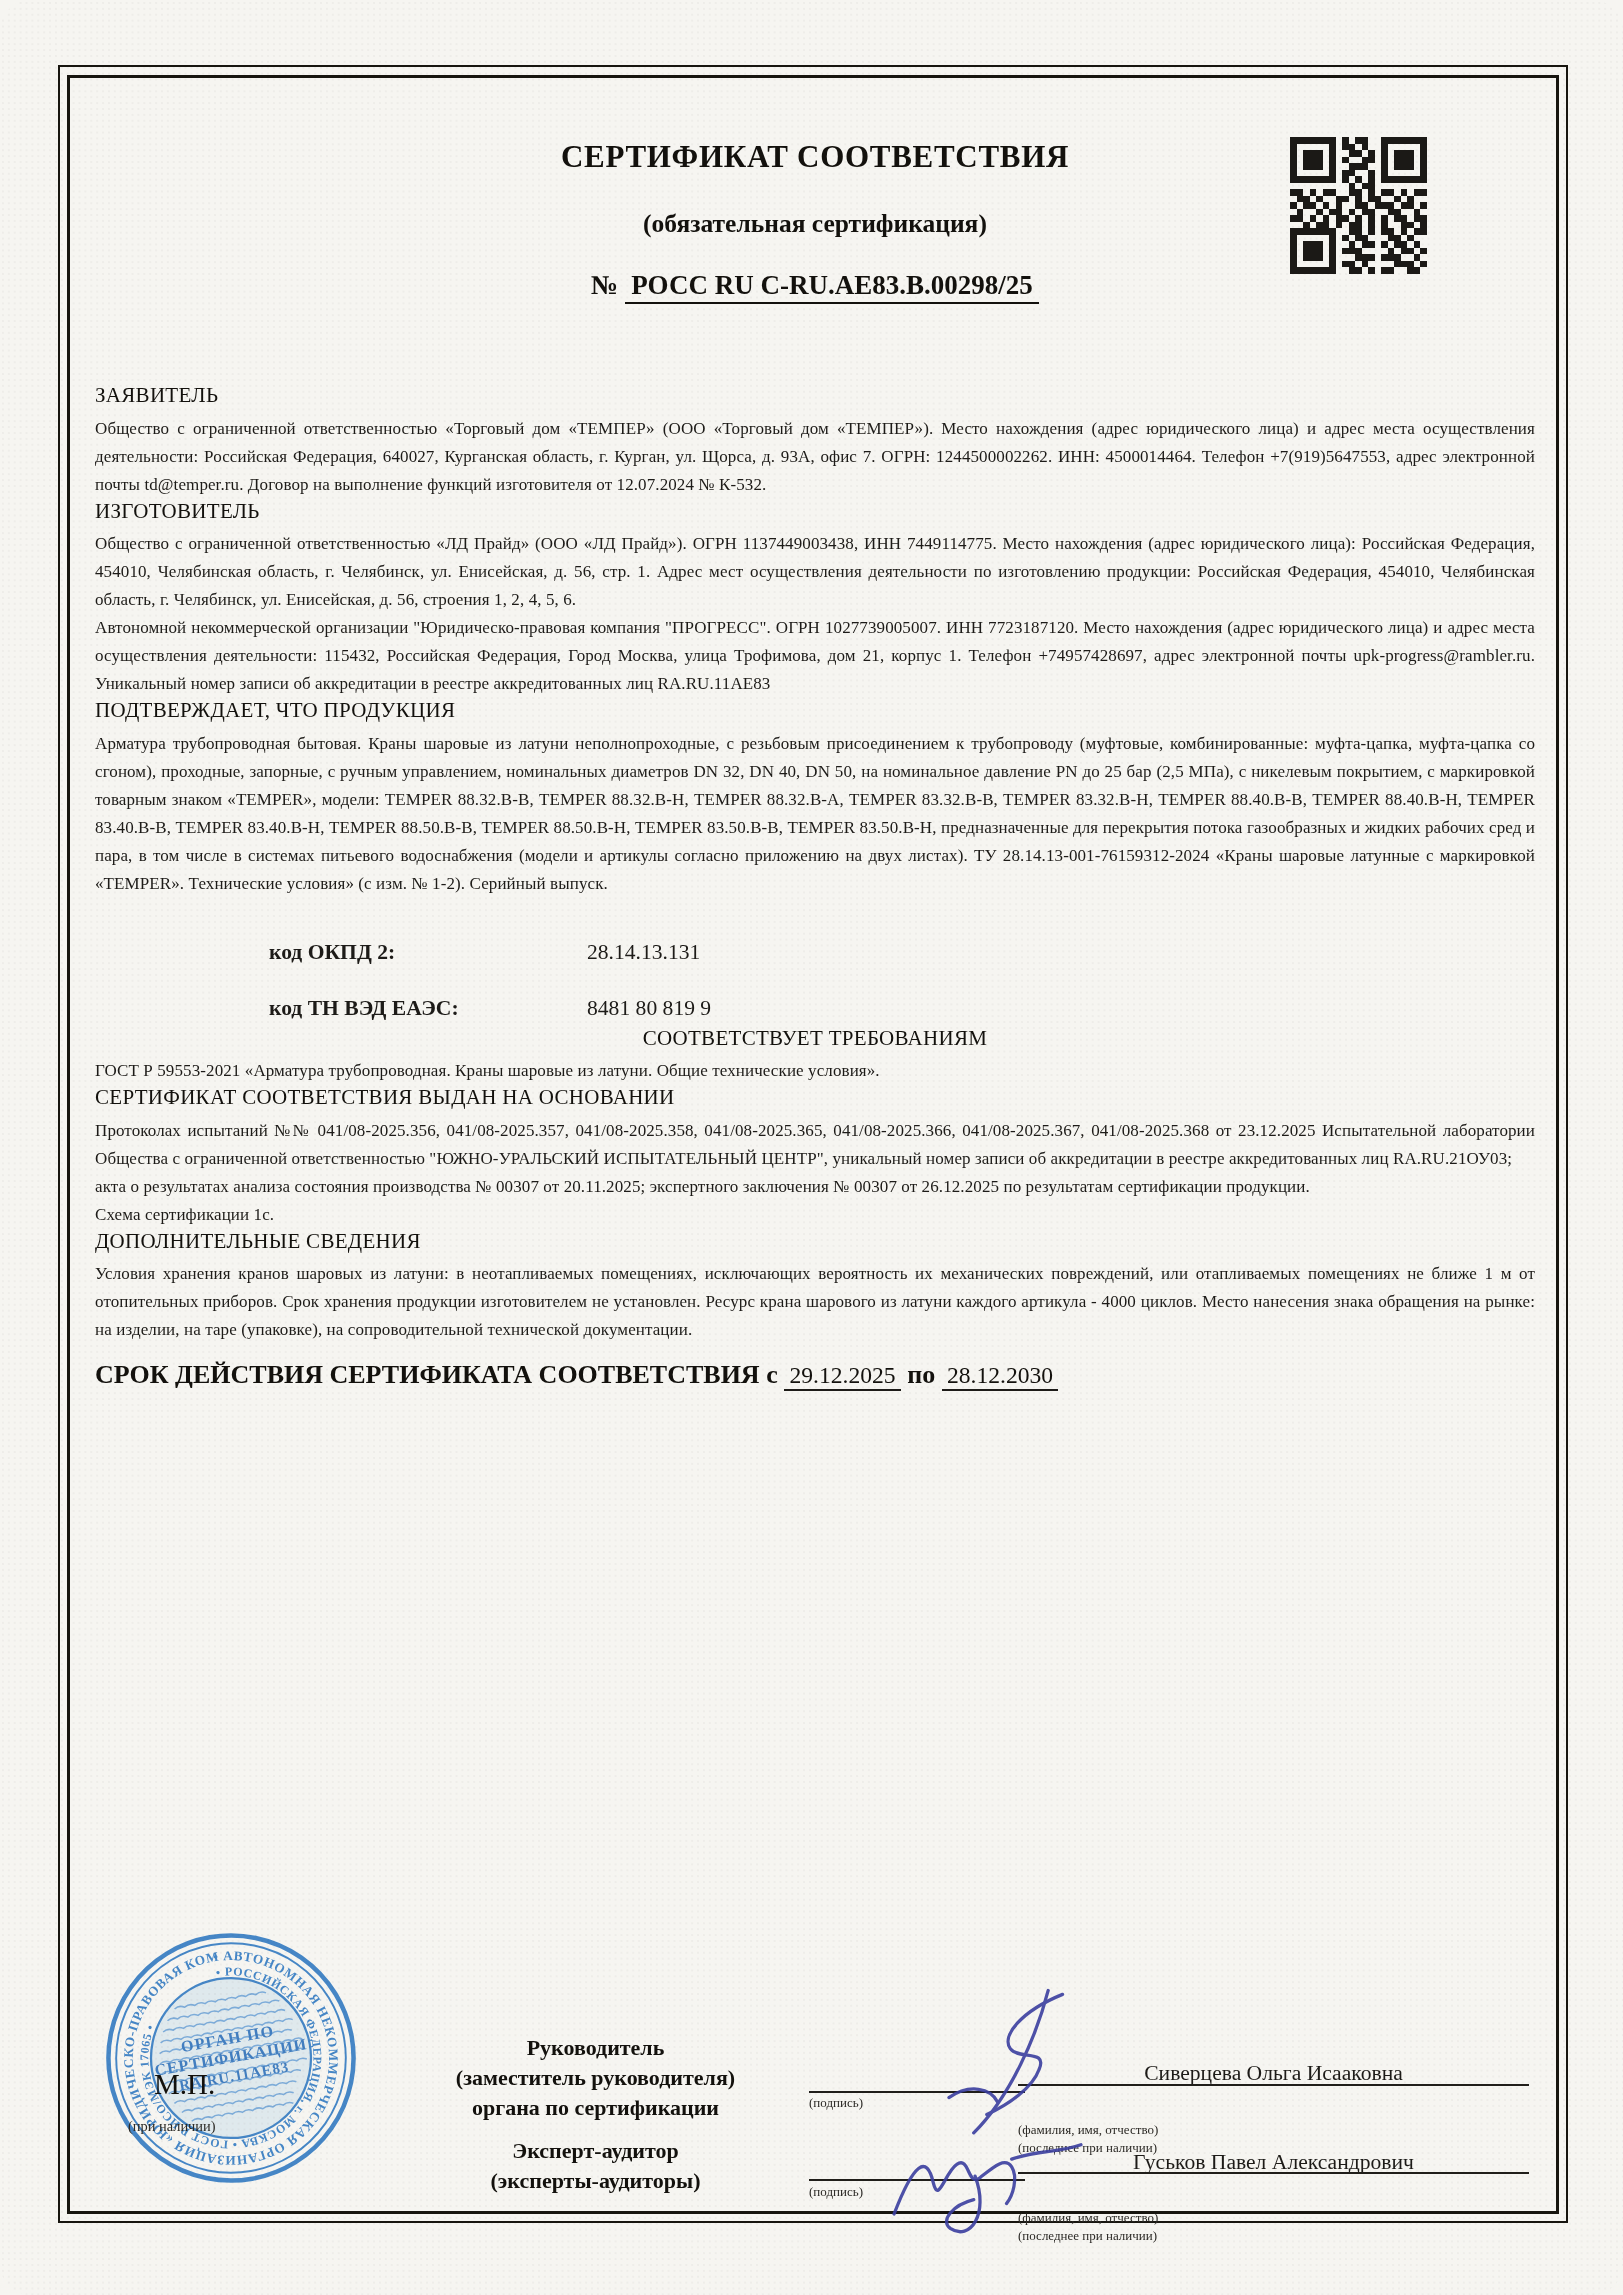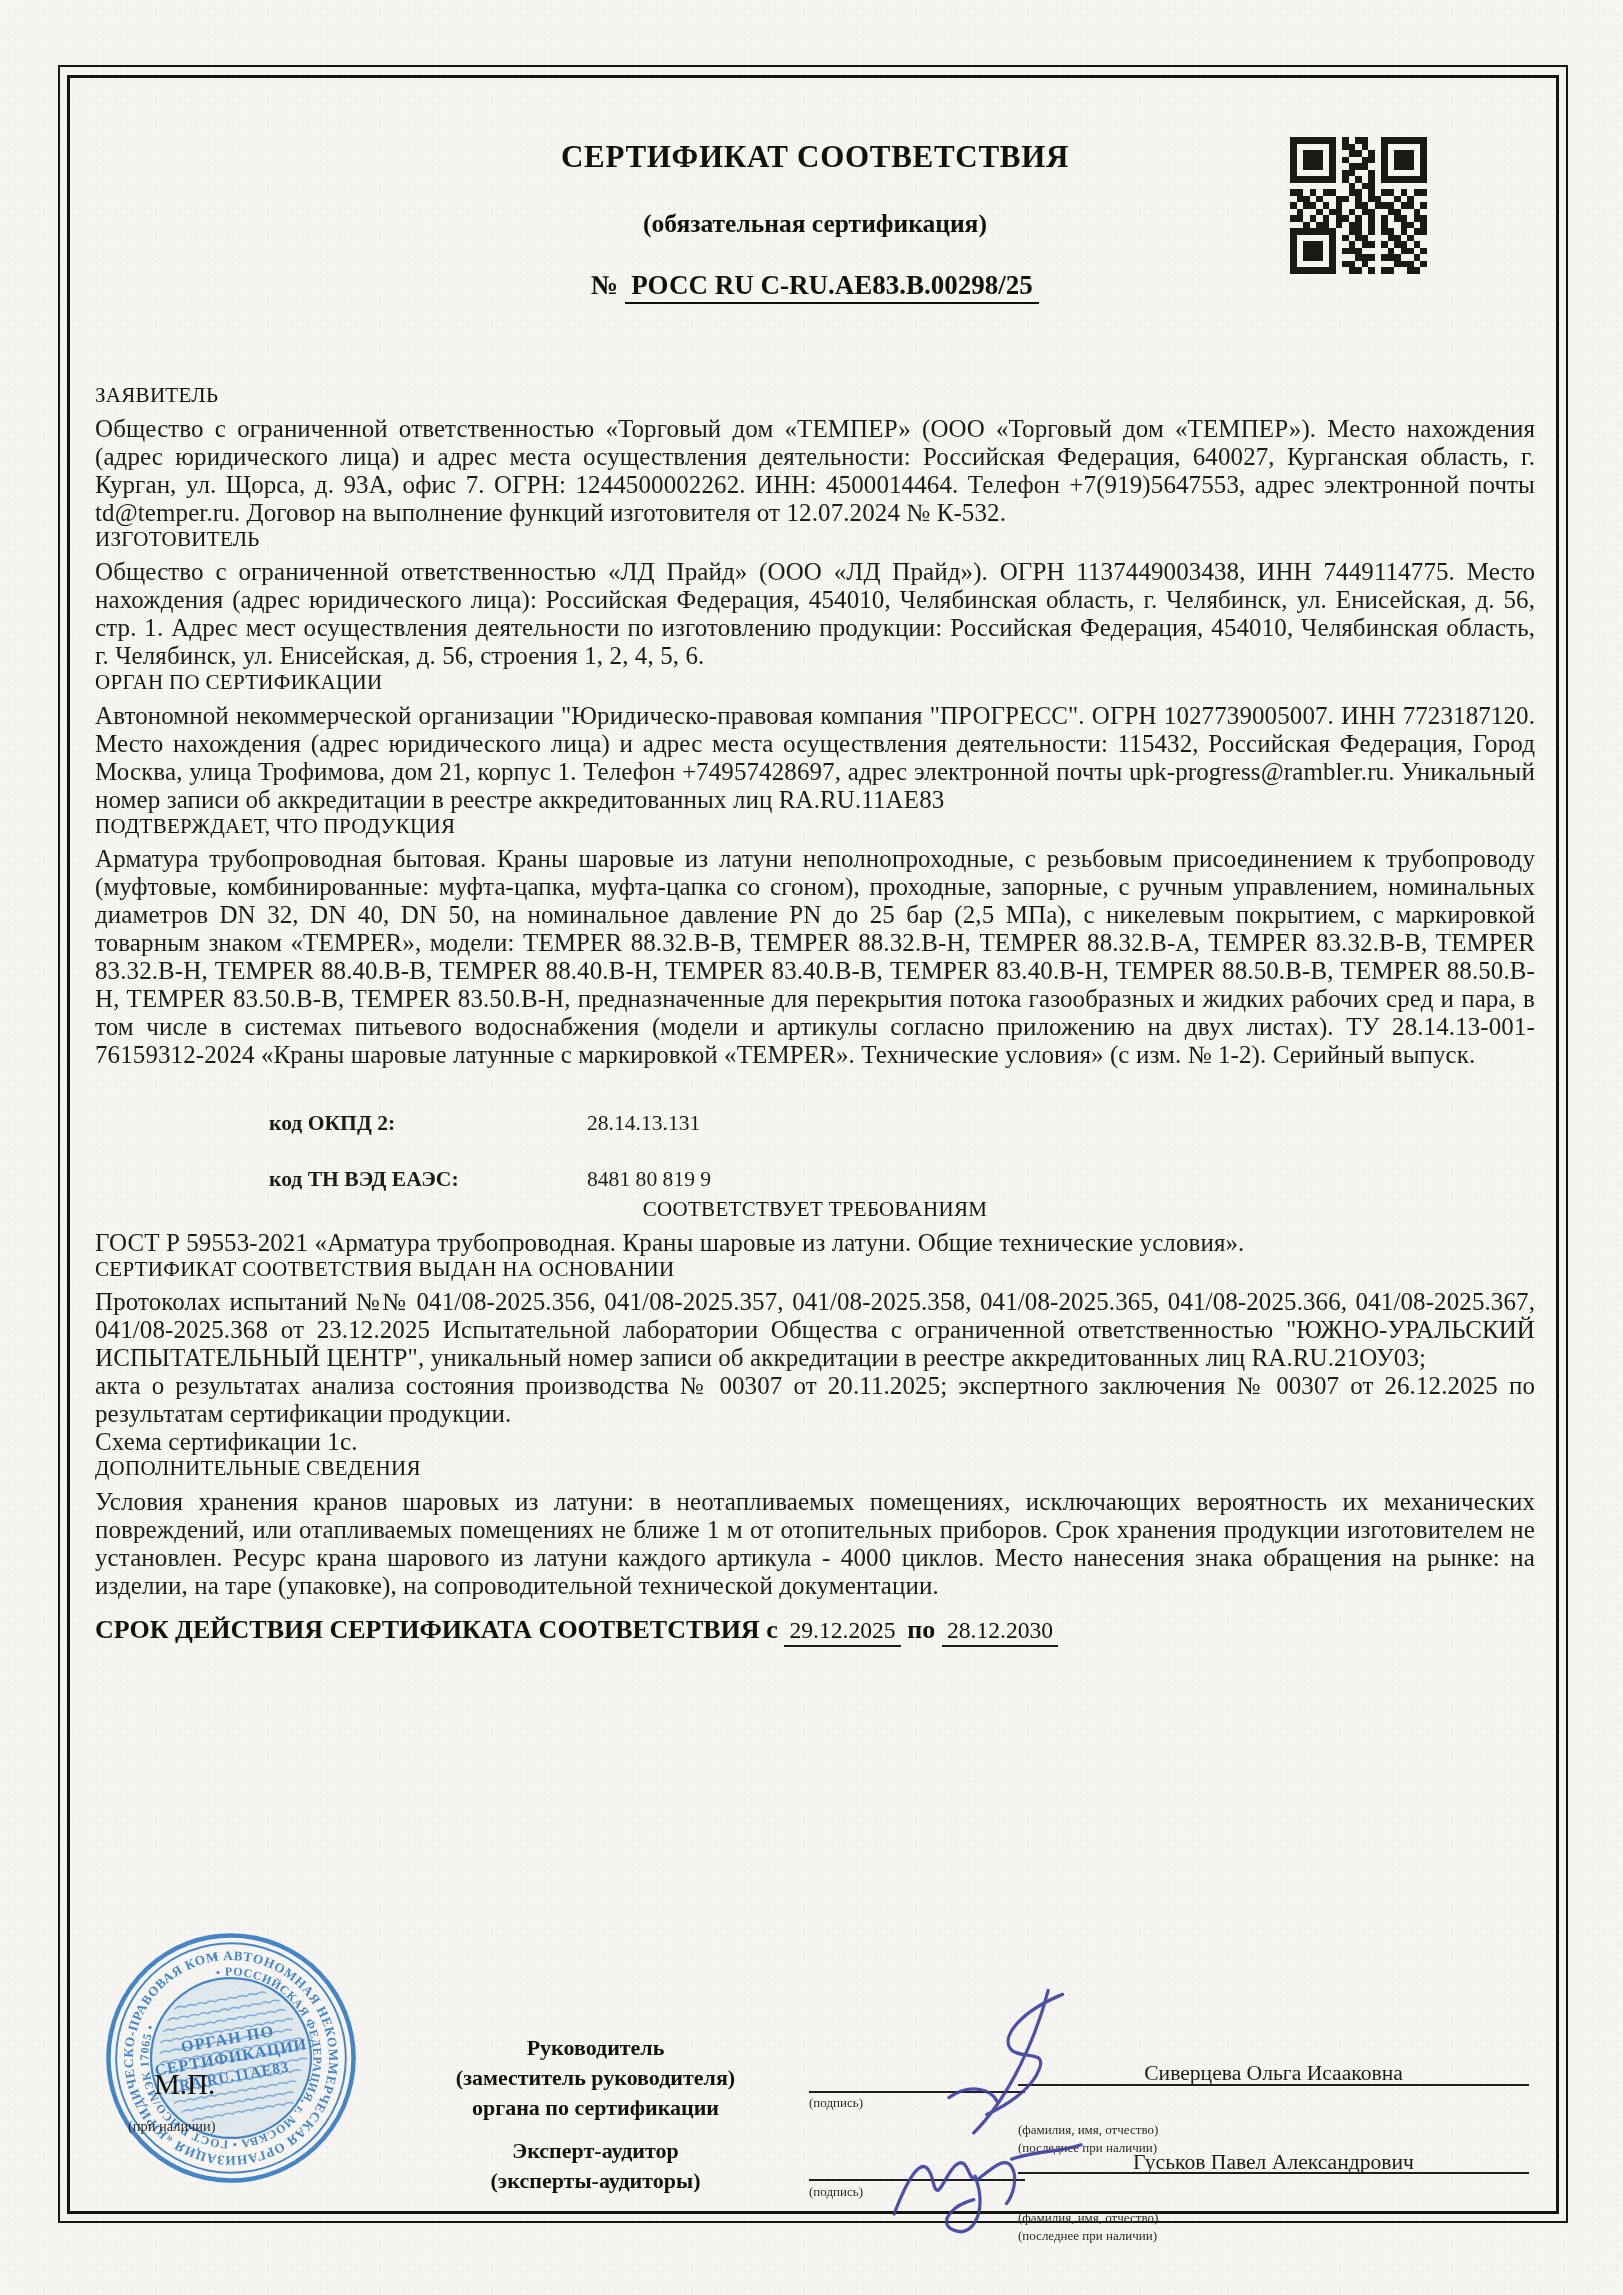--- a/index.html
+++ b/index.html
@@ -47,21 +47,21 @@
   }
   .qr-cell{width:6.5px;height:6.5px;}
   .qr-cell.on{background:#1b1916;}
   .flow{
     position:absolute;left:95px;top:383px;width:1440px;
   }
   h2.sec{
     font-size:21px;font-weight:normal;margin:0 0 6.5px 0;letter-spacing:0.3px;color:#13110d;
   }
   p.body{
-    font-size:25px;line-height:28px;margin:0;text-align:justify;letter-spacing:0.1px;
+    font-size:17px;line-height:28px;margin:0;text-align:justify;letter-spacing:0.1px;
   }
   .mt-applicant{margin-top:0;}
   .mt-manufacturer{margin-top:41px;}
   .mt-certbody{margin-top:41px;}
   .mt-product{margin-top:29px;}
   .codes{margin-top:42px;}
   .code-row{position:relative;height:30px;font-size:21.6px;}
   .code-row + .code-row{margin-top:26px;}
   .code-label{position:absolute;left:174px;font-weight:bold;}
   .code-value{position:absolute;left:492px;}
@@ -564,21 +564,20 @@
     </div>
 
   <div class="flow">
 
     <h2 class="sec mt-applicant">ЗАЯВИТЕЛЬ</h2>
     <p class="body">Общество с ограниченной ответственностью «Торговый дом «ТЕМПЕР» (ООО «Торговый дом «ТЕМПЕР»). Место нахождения (адрес юридического лица) и адрес места осуществления деятельности: Российская Федерация, 640027, Курганская область, г. Курган, ул. Щорса, д. 93А, офис 7. ОГРН: 1244500002262. ИНН: 4500014464. Телефон +7(919)5647553, адрес электронной почты td@temper.ru. Договор на выполнение функций изготовителя от 12.07.2024 № К-532.</p>
 
     <h2 class="sec mt-manufacturer">ИЗГОТОВИТЕЛЬ</h2>
     <p class="body">Общество с ограниченной ответственностью «ЛД Прайд» (ООО «ЛД Прайд»). ОГРН 1137449003438, ИНН 7449114775. Место нахождения (адрес юридического лица): Российская Федерация, 454010, Челябинская область, г. Челябинск, ул. Енисейская, д. 56, стр. 1. Адрес мест осуществления деятельности по изготовлению продукции: Российская Федерация, 454010, Челябинская область, г. Челябинск, ул. Енисейская, д. 56, строения 1, 2, 4, 5, 6.</p>
 
-    <h2 class="sec mt-certbody">ОРГАН ПО СЕРТИФИКАЦИИ</h2>
     <p class="body">Автономной некоммерческой организации "Юридическо-правовая компания "ПРОГРЕСС". ОГРН 1027739005007. ИНН 7723187120. Место нахождения (адрес юридического лица) и адрес места осуществления деятельности: 115432, Российская Федерация, Город Москва, улица Трофимова, дом 21, корпус 1. Телефон +74957428697, адрес электронной почты upk-progress@rambler.ru. Уникальный номер записи об аккредитации в реестре аккредитованных лиц RA.RU.11АЕ83</p>
 
     <h2 class="sec mt-product">ПОДТВЕРЖДАЕТ, ЧТО ПРОДУКЦИЯ</h2>
     <p class="body">Арматура трубопроводная бытовая. Краны шаровые из латуни неполнопроходные, с резьбовым присоединением к трубопроводу (муфтовые, комбинированные: муфта-цапка, муфта-цапка со сгоном), проходные, запорные, с ручным управлением, номинальных диаметров DN 32, DN 40, DN 50, на номинальное давление PN до 25 бар (2,5 МПа), с никелевым покрытием, с маркировкой товарным знаком «TEMPER», модели: TEMPER 88.32.В-В, TEMPER 88.32.В-Н, TEMPER 88.32.В-А, TEMPER 83.32.В-В, TEMPER 83.32.В-Н, TEMPER 88.40.В-В, TEMPER 88.40.В-Н, TEMPER 83.40.В-В, TEMPER 83.40.В-Н, TEMPER 88.50.В-В, TEMPER 88.50.В-Н, TEMPER 83.50.В-В, TEMPER 83.50.В-Н, предназначенные для перекрытия потока газообразных и жидких рабочих сред и пара, в том числе в системах питьевого водоснабжения (модели и артикулы согласно приложению на двух листах). ТУ 28.14.13-001-76159312-2024 «Краны шаровые латунные с маркировкой «TEMPER». Технические условия» (с изм. № 1-2). Серийный выпуск.</p>
 
     <div class="codes">
       <div class="code-row">
         <span class="code-label">код ОКПД 2:</span>
         <span class="code-value">28.14.13.131</span>
       </div>

